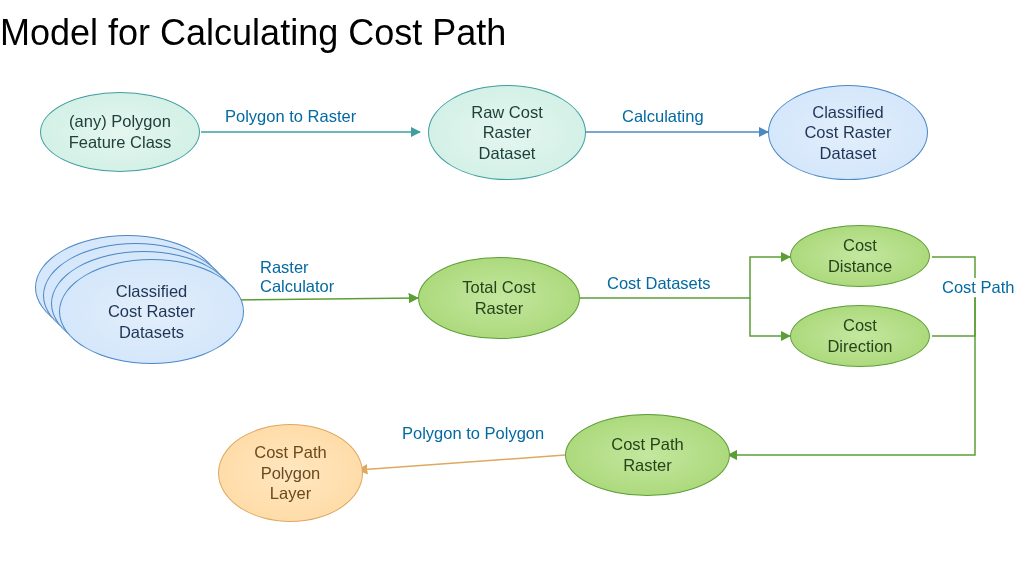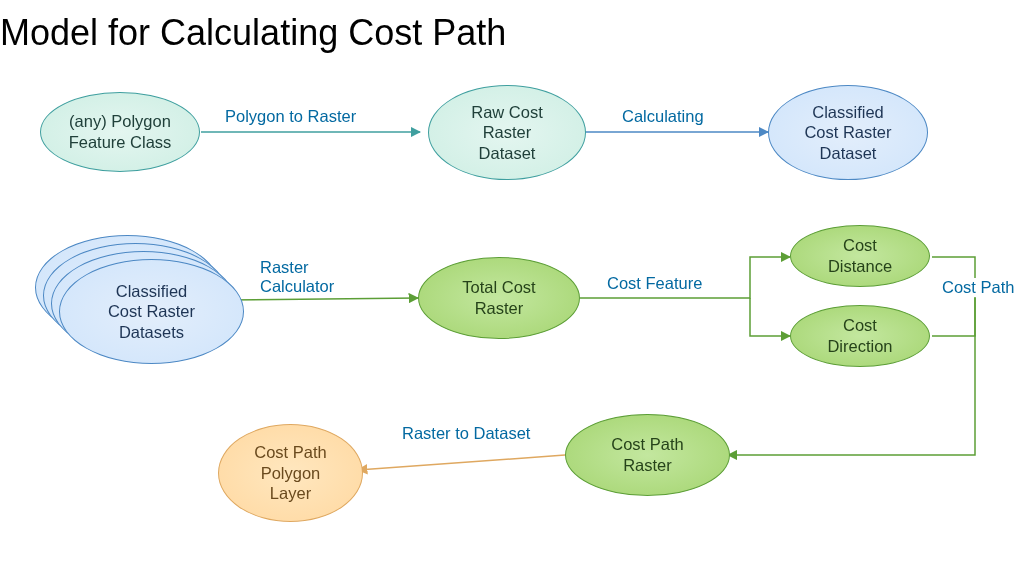--- a/index.html
+++ b/index.html
@@ -142,15 +142,15 @@
 <div class="node green" style="left:565px; top:414px; width:165px; height:82px;">
   <span>Cost Path<br>Raster</span>
 </div>
 <div class="node orange" style="left:218px; top:424px; width:145px; height:98px;">
   <span>Cost Path<br>Polygon<br>Layer</span>
 </div>
 
 <div class="edge-label" style="left:223px; top:107px;">Polygon to Raster</div>
 <div class="edge-label" style="left:620px; top:107px;">Calculating</div>
 <div class="edge-label" style="left:258px; top:258px; line-height:1.15;">Raster<br>Calculator</div>
-<div class="edge-label" style="left:605px; top:274px;">Cost Feature</div>
+<div class="edge-label" style="left:605px; top:274px;">Cost Datasets</div>
 <div class="edge-label" style="left:940px; top:278px;">Cost Path</div>
-<div class="edge-label" style="left:400px; top:424px;">Raster to Dataset</div>
+<div class="edge-label" style="left:400px; top:424px;">Polygon to Polygon</div>
 
 </body></html>

